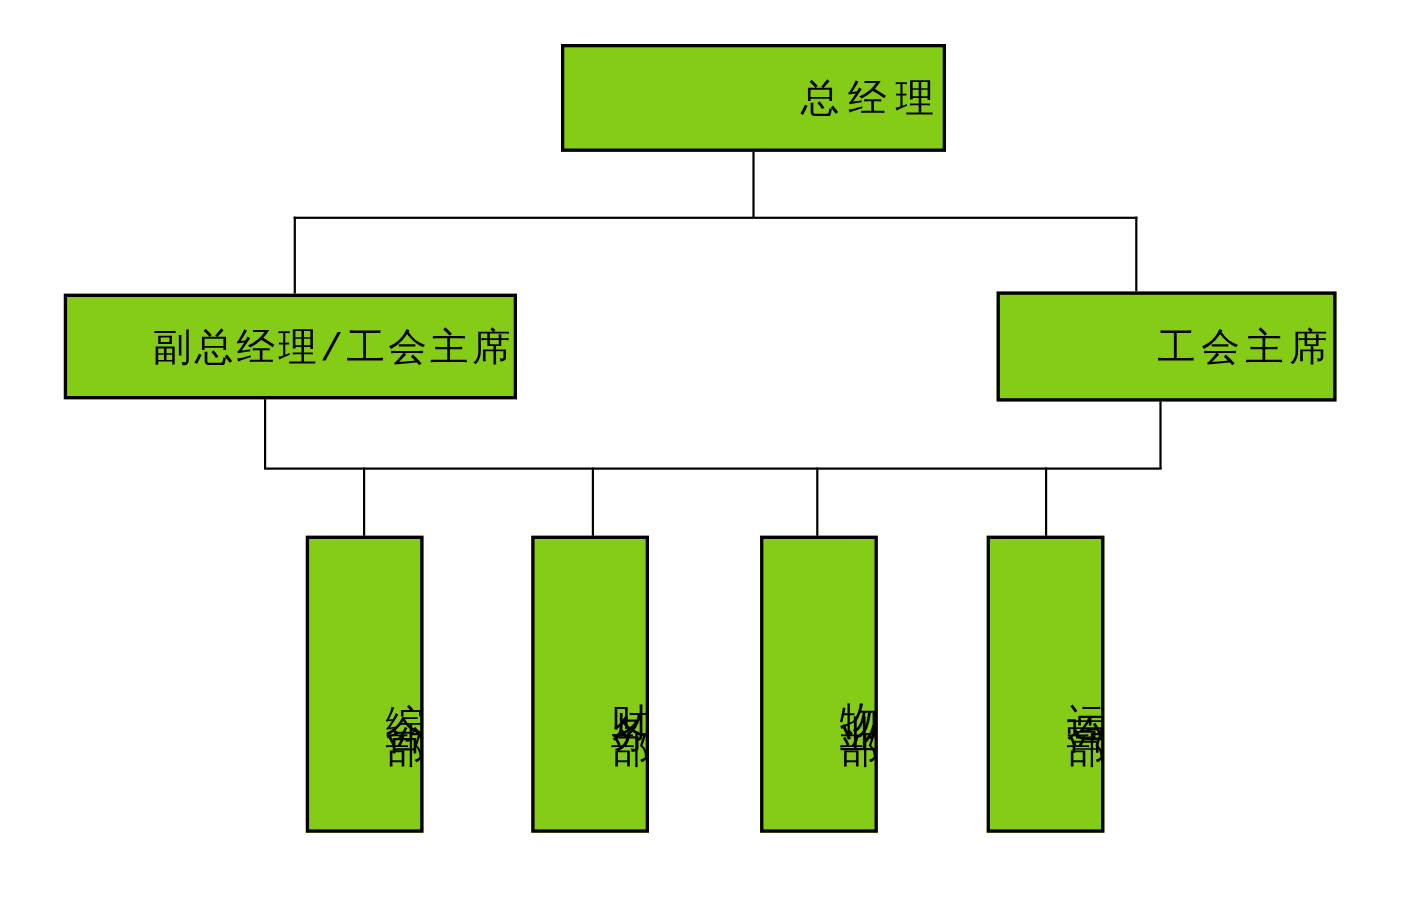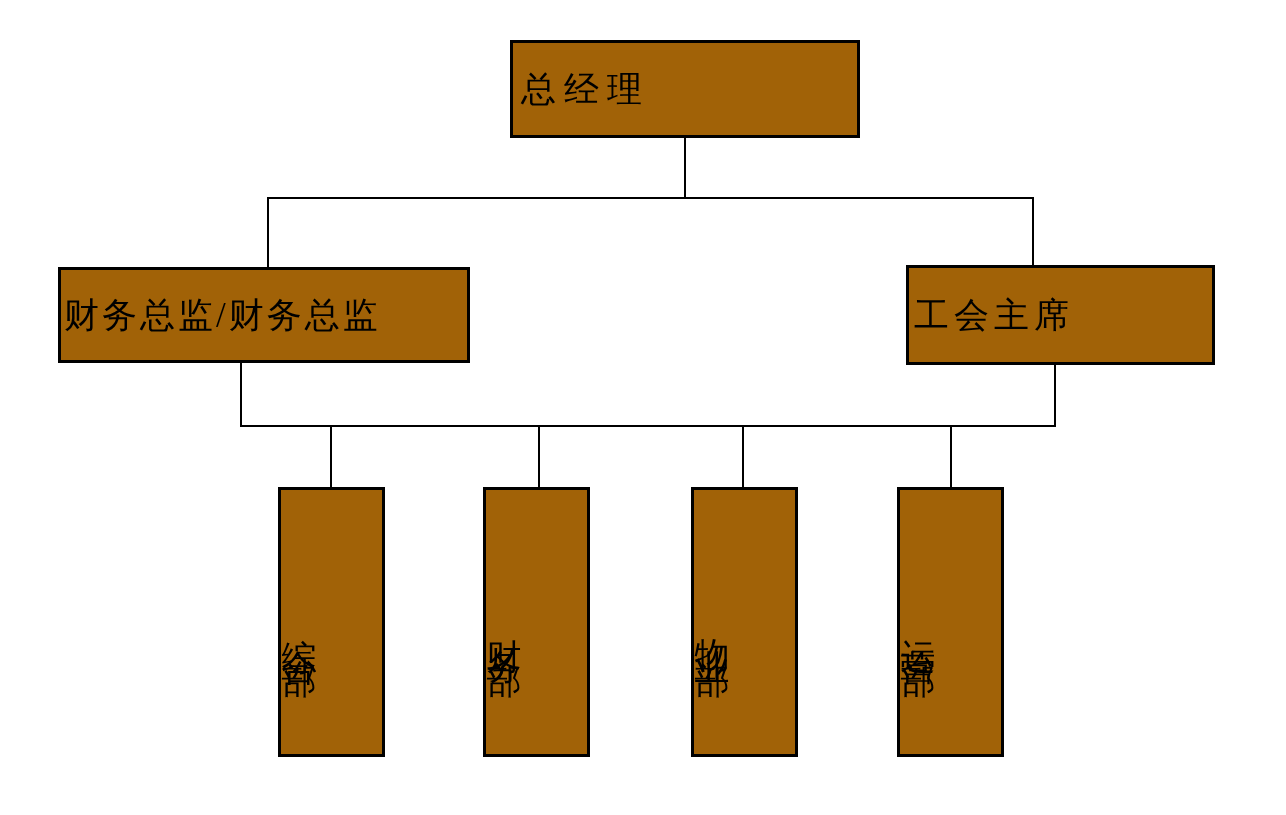--- a/index.html
+++ b/index.html
@@ -13,25 +13,26 @@
     height: 815px;
     background: #ffffff;
     font-family: "Liberation Serif", "DejaVu Serif", serif;
     color: #000000;
     overflow: hidden;
   }
   .org-box {
     position: absolute;
     box-sizing: border-box;
     border: 3px solid #000000;
-    background: #a16207;
+    background: #84cc16;
     display: flex;
     align-items: center;
-    justify-content: flex-start;
+    justify-content: flex-end;
     text-align: center;
+    font-family: Liberation Mono, monospace;
   }
   .h-label {
     font-size: 35px;
     white-space: nowrap;
   }
   .box-root   { left: 510px; top: 40px;  width: 350px; height: 98px; }
   .box-root .h-label { letter-spacing: 8px; text-indent: 8px; }
   .box-l2a    { left: 58px;  top: 267px; width: 412px; height: 96px; }
   .box-l2a .h-label { letter-spacing: 3px; text-indent: 3px; }
   .box-l2b    { left: 906px; top: 265px; width: 309px; height: 100px; }
@@ -86,21 +87,21 @@
   <div class="connector c-dept1-drop"></div>
   <div class="connector c-dept2-drop"></div>
   <div class="connector c-dept3-drop"></div>
   <div class="connector c-dept4-drop"></div>
 
   <div class="org-box box-root">
     <span class="h-label">总经理</span>
   </div>
 
   <div class="org-box box-l2a">
-    <span class="h-label">财务总监/财务总监</span>
+    <span class="h-label">副总经理/工会主席</span>
   </div>
   <div class="org-box box-l2b">
     <span class="h-label">工会主席</span>
   </div>
 
   <div class="org-box box-dept box-dept1">
     <span class="v-label">综合部</span>
   </div>
   <div class="org-box box-dept box-dept2">
     <span class="v-label">财务部</span>

